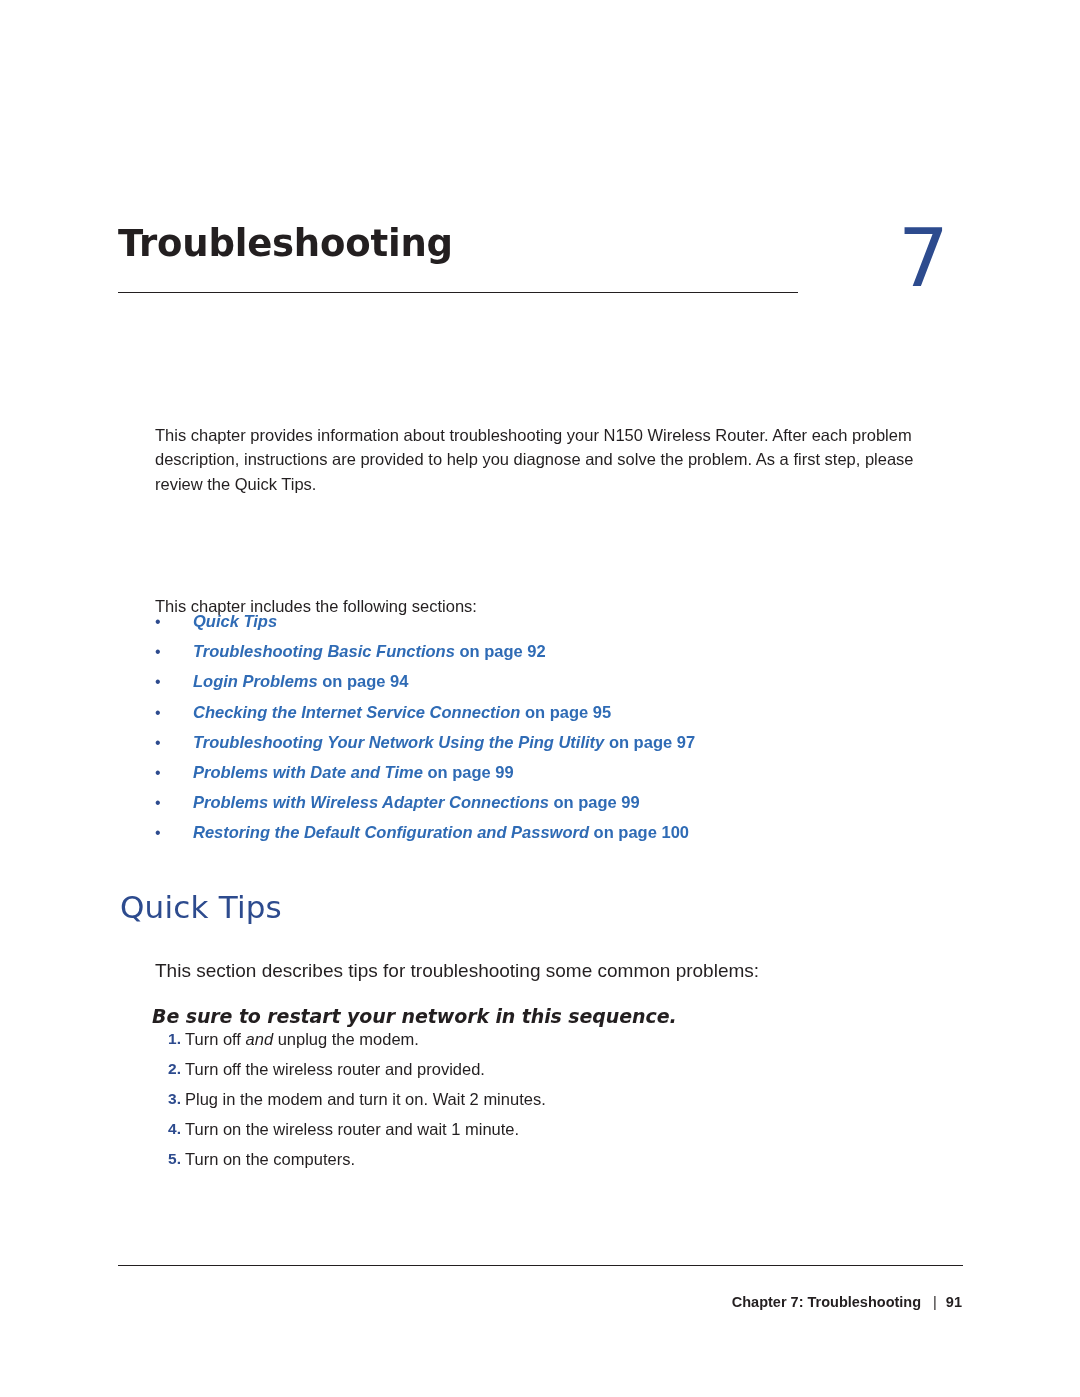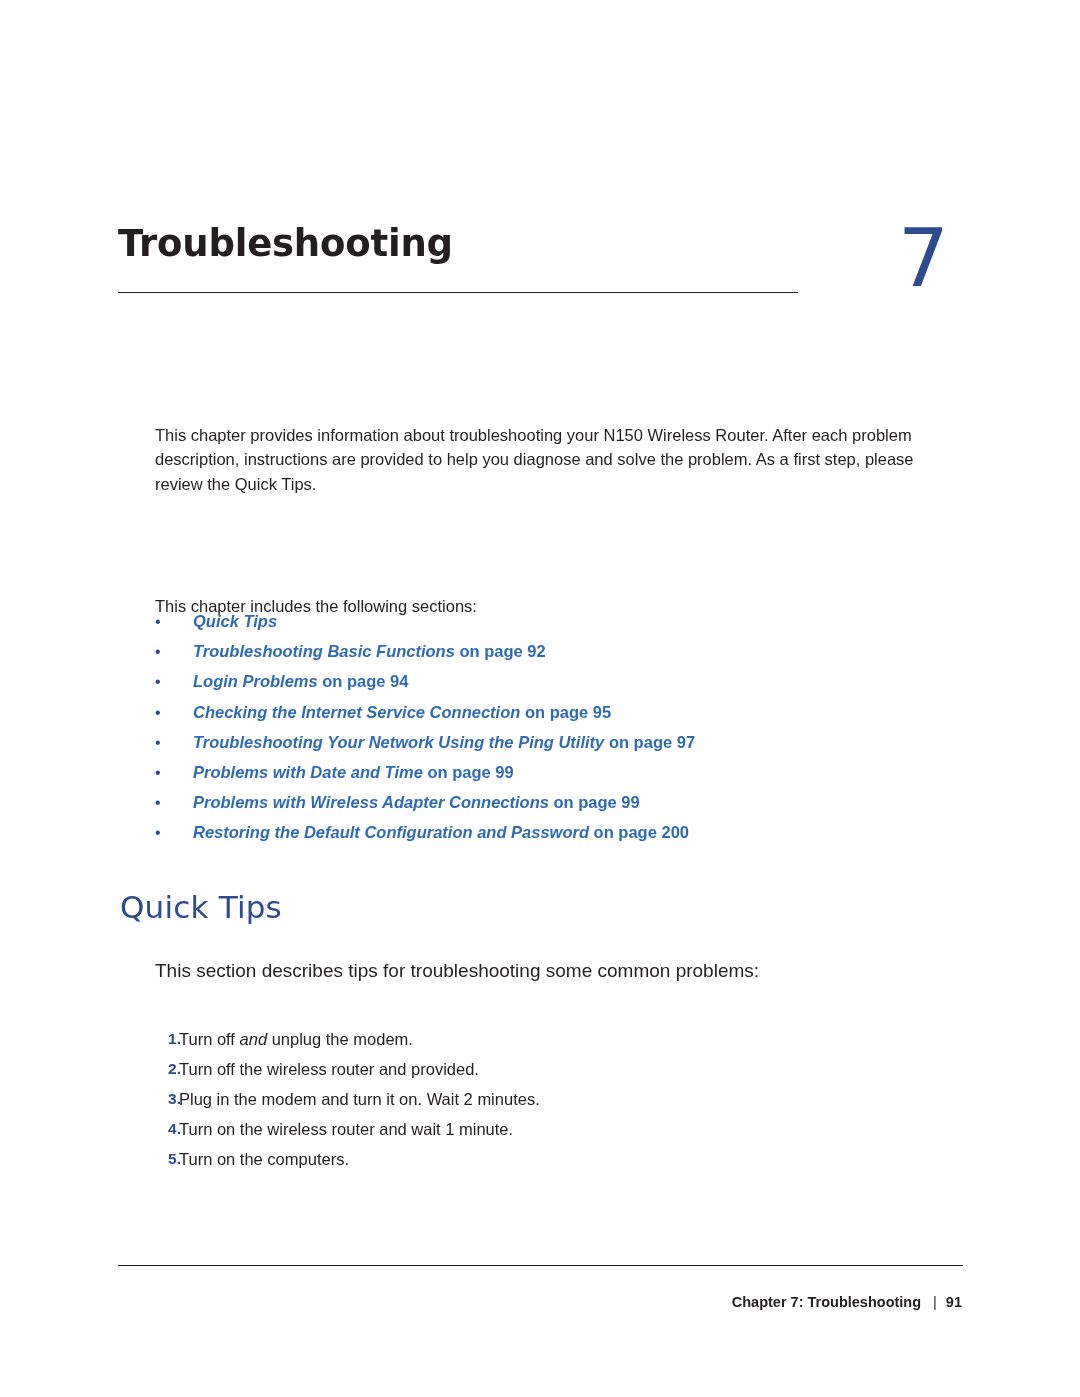--- a/index.html
+++ b/index.html
@@ -191,21 +191,21 @@
     position: absolute;
     left: 0;
     width: 26px;
     text-align: right;
     font-weight: bold;
     color: #2d4b8e;
     font-size: 15.5px;
   }
   .step-text {
     position: absolute;
-    left: 24px;
+    left: 30px;
   }
   .step-text i { font-style: italic; }
 
   
   .footer-rule {
     position: absolute;
     left: 118px;
     top: 1265px;
     width: 845px;
     height: 1px;
@@ -243,25 +243,26 @@
   <p class="includes-line">This chapter includes the following sections:</p>
 
   <ul class="xref-list">
     <li><span class="xref-link">Quick Tips</span><span class="xref-tail"></span></li>
     <li><span class="xref-link">Troubleshooting Basic Functions</span><span class="xref-tail"> on page 92</span></li>
     <li><span class="xref-link">Login Problems</span><span class="xref-tail"> on page 94</span></li>
     <li><span class="xref-link">Checking the Internet Service Connection</span><span class="xref-tail"> on page 95</span></li>
     <li><span class="xref-link">Troubleshooting Your Network Using the Ping Utility</span><span class="xref-tail"> on page 97</span></li>
     <li><span class="xref-link">Problems with Date and Time</span><span class="xref-tail"> on page 99</span></li>
     <li><span class="xref-link">Problems with Wireless Adapter Connections</span><span class="xref-tail"> on page 99</span></li>
-    <li><span class="xref-link">Restoring the Default Configuration and Password</span><span class="xref-tail"> on page 200</span></li>
+    <li><span class="xref-link">Restoring the Default Configuration and Password</span><span class="xref-tail"> on page 100</span></li>
   </ul>
 
   <h1 class="h1">Quick Tips</h1>
   <p class="section-intro">This section describes tips for troubleshooting some common problems:</p>
+  <h2 class="h2">Be sure to restart your network in this sequence.</h2>
 
   <div class="steps">
     <div class="step">
       <span class="step-num">1.</span>
       <span class="step-text"><span>Turn off </span><i>and</i><span> unplug the modem.</span></span>
     </div>
     <div class="step">
       <span class="step-num">2.</span>
       <span class="step-text"><span>Turn off the wireless router and provided.</span><i></i><span></span></span>
     </div>

